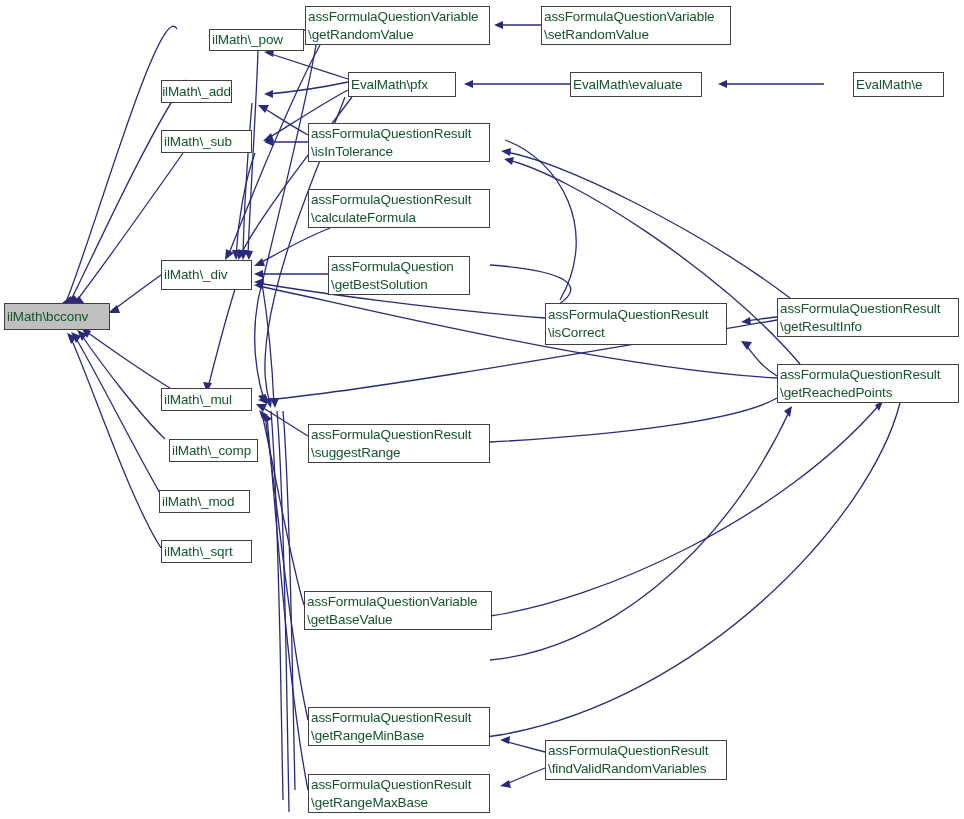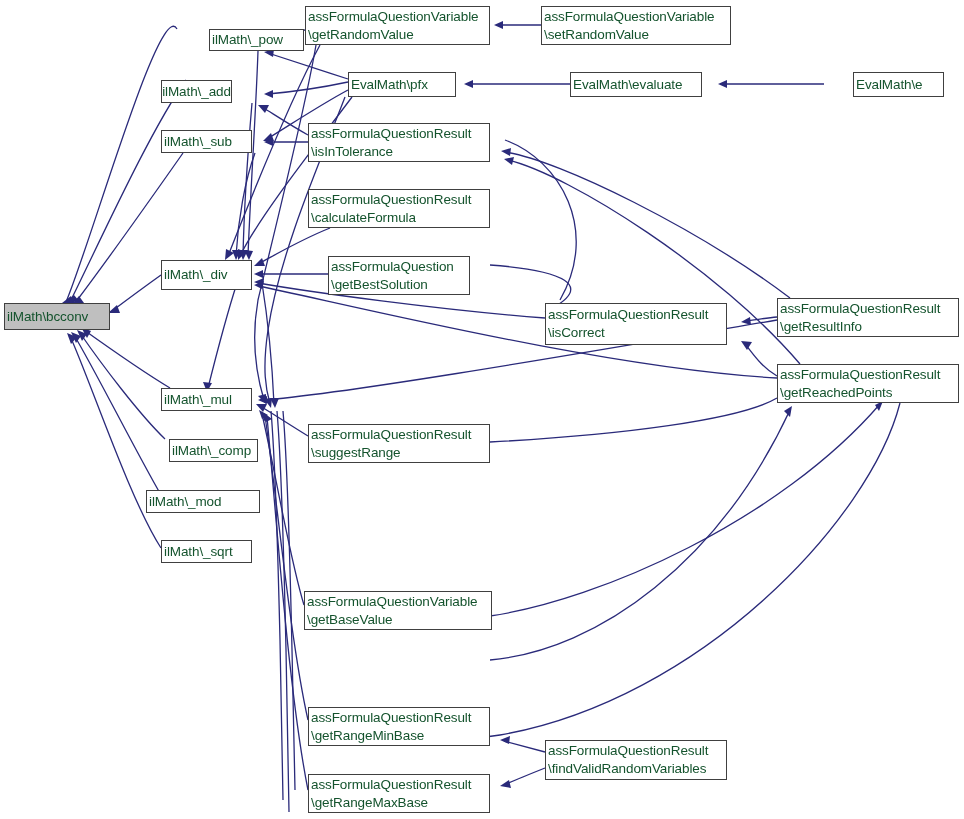--- a/index.html
+++ b/index.html
@@ -163,21 +163,21 @@
     </svg>
 
   <div id="node-layer">
       <div class="node root" style="left: 4px; top: 303px; width: 106px; height: 27px;"><span class="node-label">ilMath\bcconv</span></div>
       <div class="node" style="left: 161px; top: 29px; width: 95px; height: 22px; margin-left: 48px;"><span class="node-label">ilMath\_pow</span></div>
       <div class="node" style="left: 161px; top: 80px; width: 71px; height: 23px;"><span class="node-label">ilMath\_add</span></div>
       <div class="node" style="left: 161px; top: 130px; width: 91px; height: 23px;"><span class="node-label">ilMath\_sub</span></div>
       <div class="node" style="left: 161px; top: 260px; width: 91px; height: 30px;"><span class="node-label">ilMath\_div</span></div>
       <div class="node" style="left: 161px; top: 388px; width: 91px; height: 23px;"><span class="node-label">ilMath\_mul</span></div>
       <div class="node" style="left: 169px; top: 439px; width: 89px; height: 23px;"><span class="node-label">ilMath\_comp</span></div>
-      <div class="node" style="left: 146px; top: 490px; width: 114px; height: 23px;"><span class="node-label">ilMath\_mod</span></div>
+      <div class="node" style="left: 159px; top: 490px; width: 91px; height: 23px;"><span class="node-label">ilMath\_mod</span></div>
       <div class="node" style="left: 161px; top: 540px; width: 91px; height: 23px;"><span class="node-label">ilMath\_sqrt</span></div>
       <div class="node" style="left: 305px; top: 6px; width: 185px; height: 39px;"><span class="node-label">assFormulaQuestionVariable
 \getRandomValue</span></div>
       <div class="node" style="left: 348px; top: 72px; width: 108px; height: 25px;"><span class="node-label">EvalMath\pfx</span></div>
       <div class="node" style="left: 308px; top: 123px; width: 182px; height: 39px;"><span class="node-label">assFormulaQuestionResult
 \isInTolerance</span></div>
       <div class="node" style="left: 308px; top: 189px; width: 182px; height: 39px;"><span class="node-label">assFormulaQuestionResult
 \calculateFormula</span></div>
       <div class="node" style="left: 328px; top: 256px; width: 142px; height: 39px;"><span class="node-label">assFormulaQuestion
 \getBestSolution</span></div>

